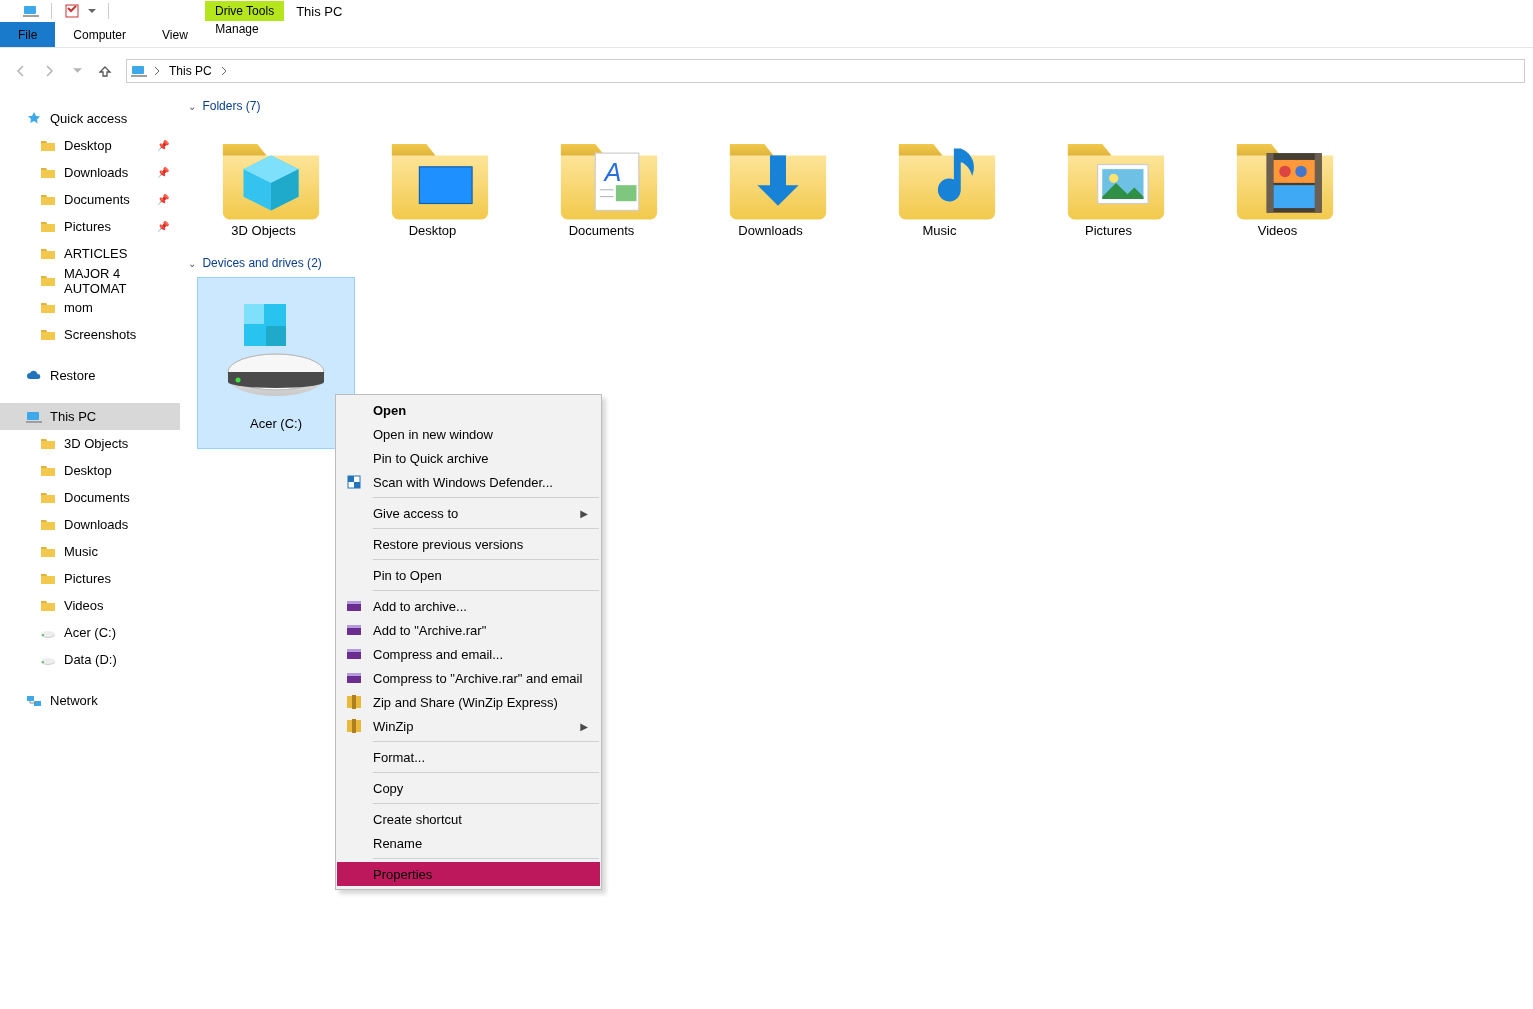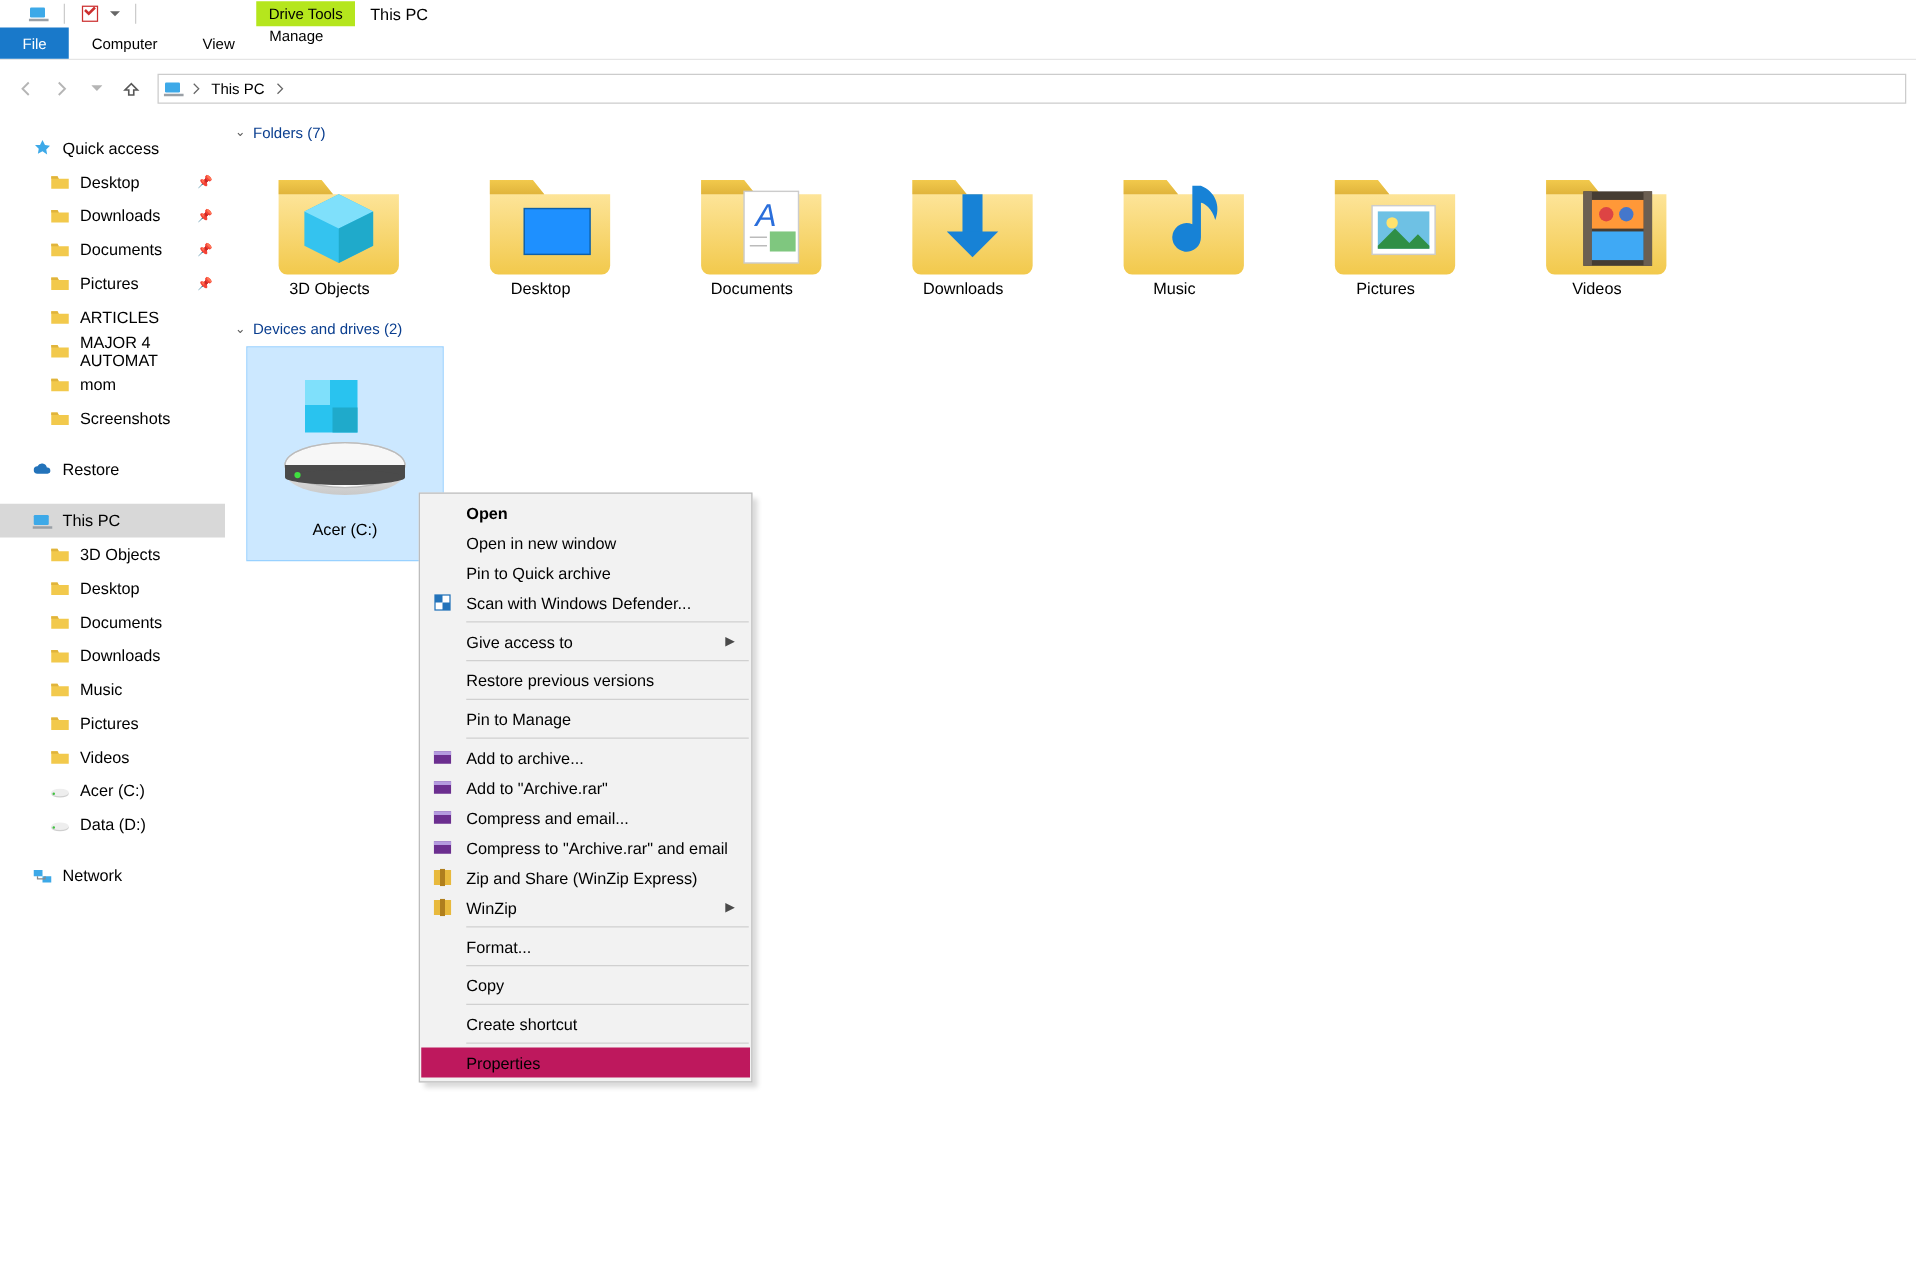--- a/index.html
+++ b/index.html
@@ -11,21 +11,21 @@
   .titlebar .title-center { position: absolute; left: 205px; top: 0; height: 22px; display:flex; align-items:center; }
   .titlebar .drive-tools { background: #b5e61d; padding: 3px 10px; font-size: 12px; }
   .titlebar .thispc { padding: 0 12px; font-size: 13px; }
 
   .qat-sep { width:1px; height:16px; background:#ccc; margin:0 4px; }
   .qat-dd { display:inline-flex; align-items:center; }
 
   
   .ribbon { height: 26px; display: flex; align-items: stretch; border-bottom: 1px solid #e5e5e5; }
   .ribbon .tab { padding: 0 18px; display: flex; align-items: center; font-size: 12px; cursor: default; }
-  .ribbon .tab.file { background: #1979ca; color: #ffffff; }
+  .ribbon .tab.file { background: #1979ca; color: #000000; }
   .ribbon .tab.manage { position:absolute; left:205px; width:64px; justify-content:center; }
 
   
   .navbar { height: 33px; display: flex; align-items: center; padding: 0 8px; gap: 8px; margin-top: 6px; }
   .nav-arrows { display: flex; align-items: center; gap: 14px; padding: 0 6px; }
   .nav-arrow { width: 14px; height: 14px; color: #a0a0a0; display:flex; align-items:center; justify-content:center; }
   .nav-arrow.enabled { color: #555; }
   .addr { flex: 1; height: 24px; border: 1px solid #cccccc; display: flex; align-items: center; padding: 0 4px; gap: 6px; }
   .addr .crumb { padding: 0 2px; }
 
@@ -534,21 +534,21 @@
   <div class="row">
       <span>Give access to</span>
       <span class="sub-arrow">▶</span>
     </div>
   <div class="sep"></div>
   <div class="row">
       <span>Restore previous versions</span>
     </div>
   <div class="sep"></div>
   <div class="row">
-      <span>Pin to Manage</span>
+      <span>Pin to Open</span>
     </div>
   <div class="sep"></div>
   <div class="row">
     <span class="mi">
         <svg width="14" height="14">
           <rect width="14" height="10" y="2" fill="#6b2e8f"></rect>
           <rect width="14" height="3" y="2" fill="#b49adf"></rect>
         </svg>
       </span>
     <span>Add to archive...</span>
@@ -604,17 +604,20 @@
       <span>Format...</span>
     </div>
   <div class="sep"></div>
   <div class="row">
       <span>Copy</span>
     </div>
   <div class="sep"></div>
   <div class="row">
       <span>Create shortcut</span>
     </div>
+  <div class="row">
+      <span>Rename</span>
+    </div>
   <div class="sep"></div>
   <div class="row highlight">
       <span>Properties</span>
     </div>
 </div>
 
 </body></html>

